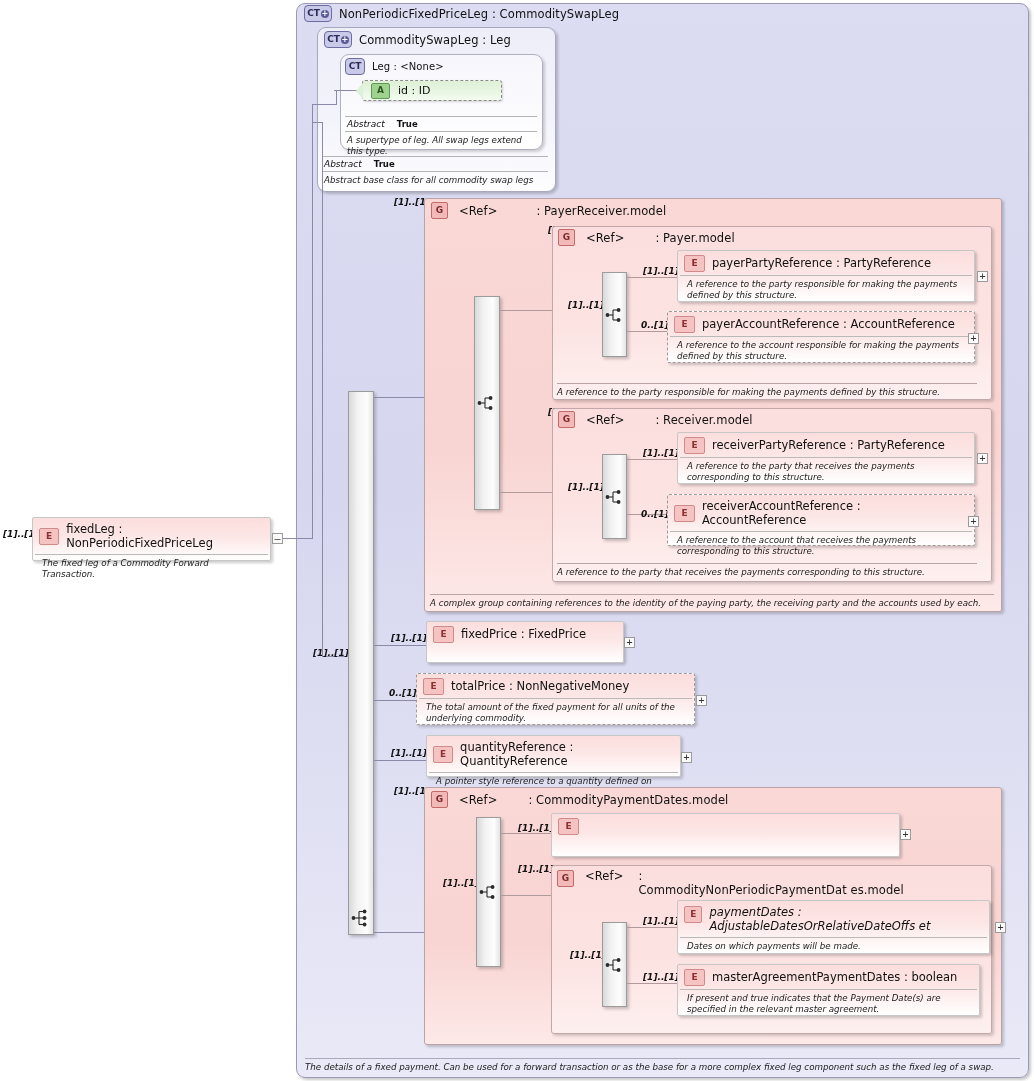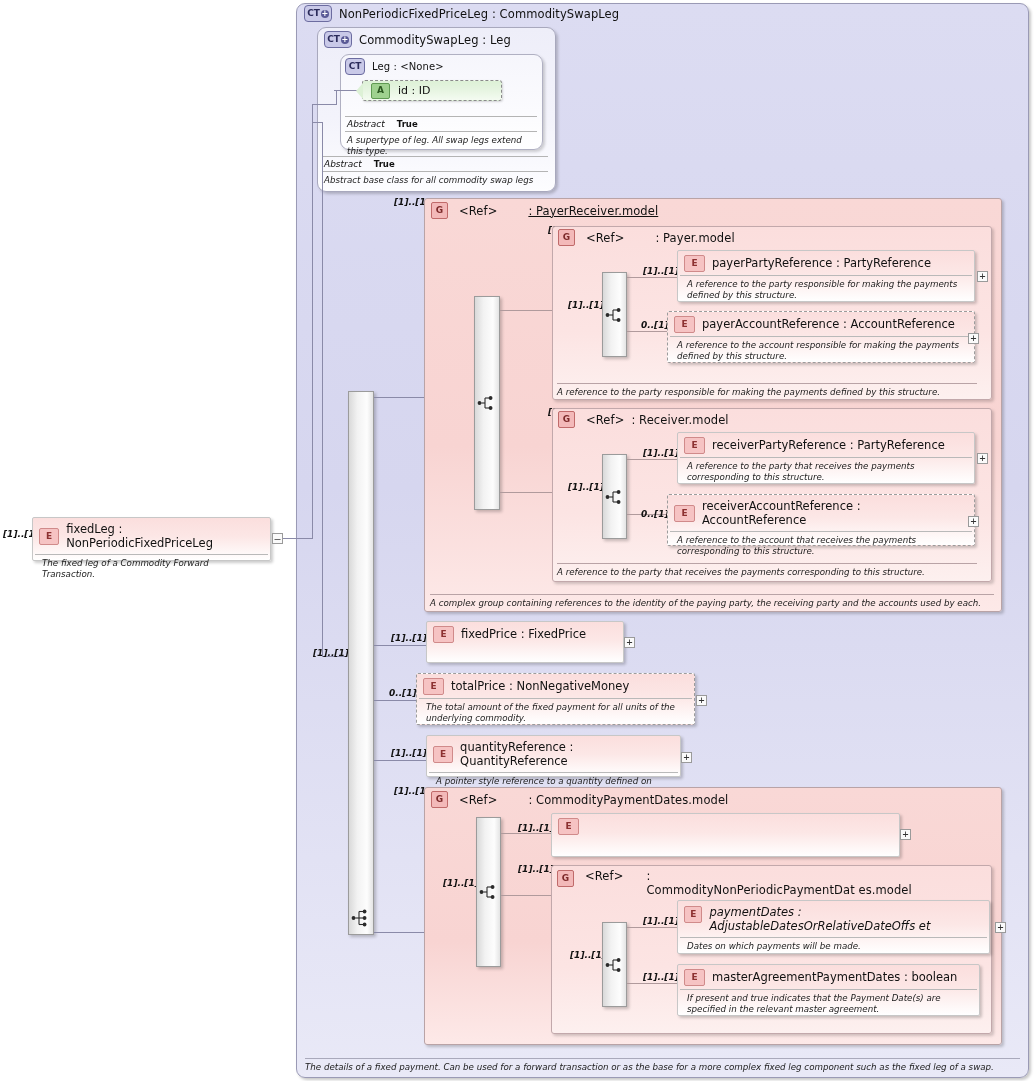--- a/index.html
+++ b/index.html
@@ -191,21 +191,21 @@
 <div class="abs ln-h" style="left:374px;top:760px;width:55px;"></div>
 <div class="abs ln-h" style="left:374px;top:932px;width:50px;"></div>
 
 <div class="abs card" style="left:394px;top:197px;">[1]..[1]</div>
 
 <div class="abs grp-box" style="left:424px;top:198px;width:578px;height:414px;"></div>
 
 <div class="abs hdr" style="left:431px;top:202px;">
   <span class="badge b-g">G</span>
   <span class="nm" style="margin-left:4px;">&lt;Ref&gt;</span>
-  <span class="nm" style="margin-left:24px;text-decoration:underline;">: PayerReceiver.model</span>
+  <span class="nm" style="margin-left:32px;">: PayerReceiver.model</span>
 </div>
 
 <div class="abs footdoc" style="left:430px;top:594px;width:564px;border-top-color:#b9a3a6;">A complex group containing references to the identity of the paying party, the receiving party and the accounts used by each.</div>
 
 <div class="abs seqbox" style="left:474px;top:296px;width:26px;height:214px;">
   <svg width="20" height="20" viewBox="0 0 20 20">
     <circle cx="2.5" cy="10" r="1.9" fill="#2b2b2b"></circle>
     <line x1="4.2" y1="10" x2="8" y2="10" stroke="#2b2b2b" stroke-width="1.1"></line>
     <line x1="8" y1="5" x2="8" y2="15" stroke="#2b2b2b" stroke-width="1.1"></line>
     <line x1="8" y1="5" x2="12" y2="5" stroke="#2b2b2b" stroke-width="1.1"></line>
@@ -265,21 +265,21 @@
 
 <div class="abs footdoc" style="left:557px;top:383px;width:420px;border-top-color:#b9a3a6;">A reference to the party responsible for making the payments defined by this structure.</div>
 
 <div class="abs card" style="left:548px;top:407px;">[1]..[1]</div>
 
 <div class="abs grp-inner" style="left:552px;top:408px;width:440px;height:174px;"></div>
 
 <div class="abs hdr" style="left:558px;top:411px;">
   <span class="badge b-g">G</span>
   <span class="nm" style="margin-left:4px;">&lt;Ref&gt;</span>
-  <span class="nm" style="">: Receiver.model</span>
+  <span class="nm" style="margin-left:24px;">: Receiver.model</span>
 </div>
 
 <div class="abs card" style="left:568px;top:482px;">[1]..[1]</div>
 
 <div class="abs seqbox" style="left:602px;top:454px;width:25px;height:85px;">
   <svg width="20" height="20" viewBox="0 0 20 20">
     <circle cx="2.5" cy="10" r="1.9" fill="#2b2b2b"></circle>
     <line x1="4.2" y1="10" x2="8" y2="10" stroke="#2b2b2b" stroke-width="1.1"></line>
     <line x1="8" y1="5" x2="8" y2="15" stroke="#2b2b2b" stroke-width="1.1"></line>
     <line x1="8" y1="5" x2="12" y2="5" stroke="#2b2b2b" stroke-width="1.1"></line>
@@ -376,21 +376,21 @@
 </div>
 <div class="abs exp" style="left:900px;top:829px;">+</div>
 
 <div class="abs card" style="left:518px;top:864px;">[1]..[1]</div>
 
 <div class="abs grp-inner" style="left:551px;top:865px;width:441px;height:169px;"></div>
 
 <div class="abs hdr" style="left:557px;top:869px;align-items:flex-start;">
   <span class="badge b-g" style="margin-top:1px;">G</span>
   <span class="nm" style="margin-left:4px;">&lt;Ref&gt;</span>
-  <span class="nm" style="margin-left:16px;max-width:140px;white-space:normal;line-height:1.25;">: CommodityNonPeriodicPaymentDat&nbsp;es.model</span>
+  <span class="nm" style="margin-left:8px;max-width:140px;white-space:normal;line-height:1.25;">: CommodityNonPeriodicPaymentDat&nbsp;es.model</span>
 </div>
 
 <div class="abs card" style="left:570px;top:950px;">[1]..[1]</div>
 
 <div class="abs seqbox" style="left:602px;top:922px;width:25px;height:85px;">
   <svg width="20" height="20" viewBox="0 0 20 20">
     <circle cx="2.5" cy="10" r="1.9" fill="#2b2b2b"></circle>
     <line x1="4.2" y1="10" x2="8" y2="10" stroke="#2b2b2b" stroke-width="1.1"></line>
     <line x1="8" y1="5" x2="8" y2="15" stroke="#2b2b2b" stroke-width="1.1"></line>
     <line x1="8" y1="5" x2="12" y2="5" stroke="#2b2b2b" stroke-width="1.1"></line>

